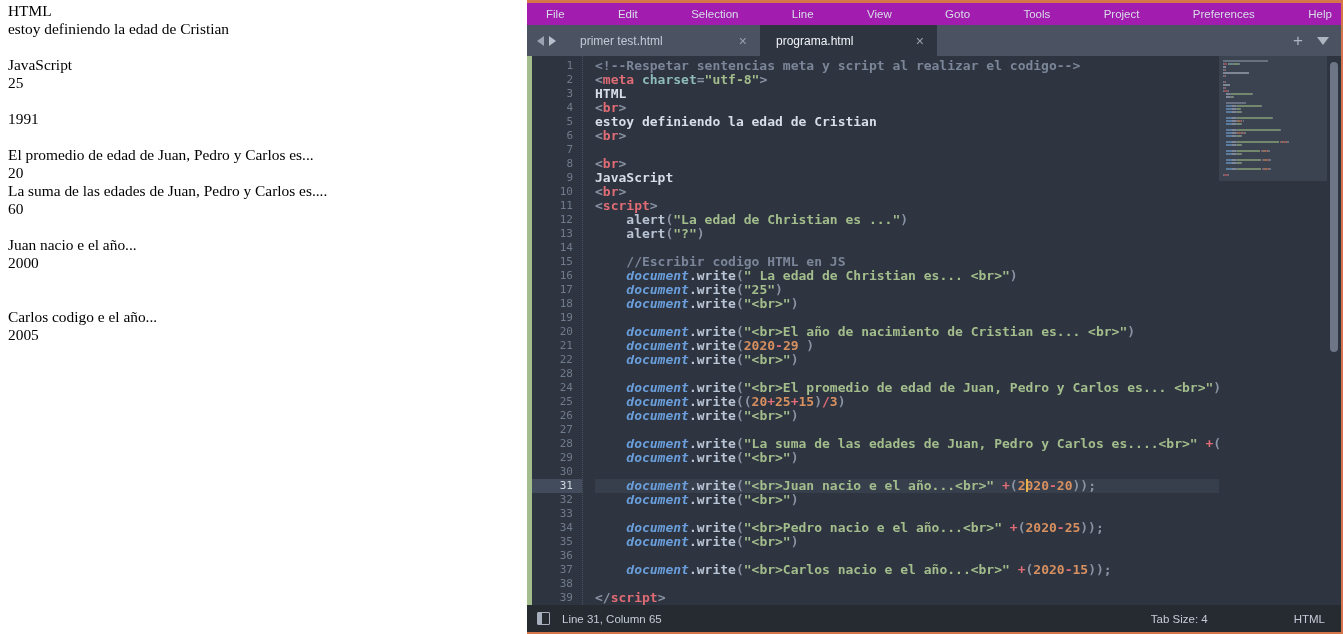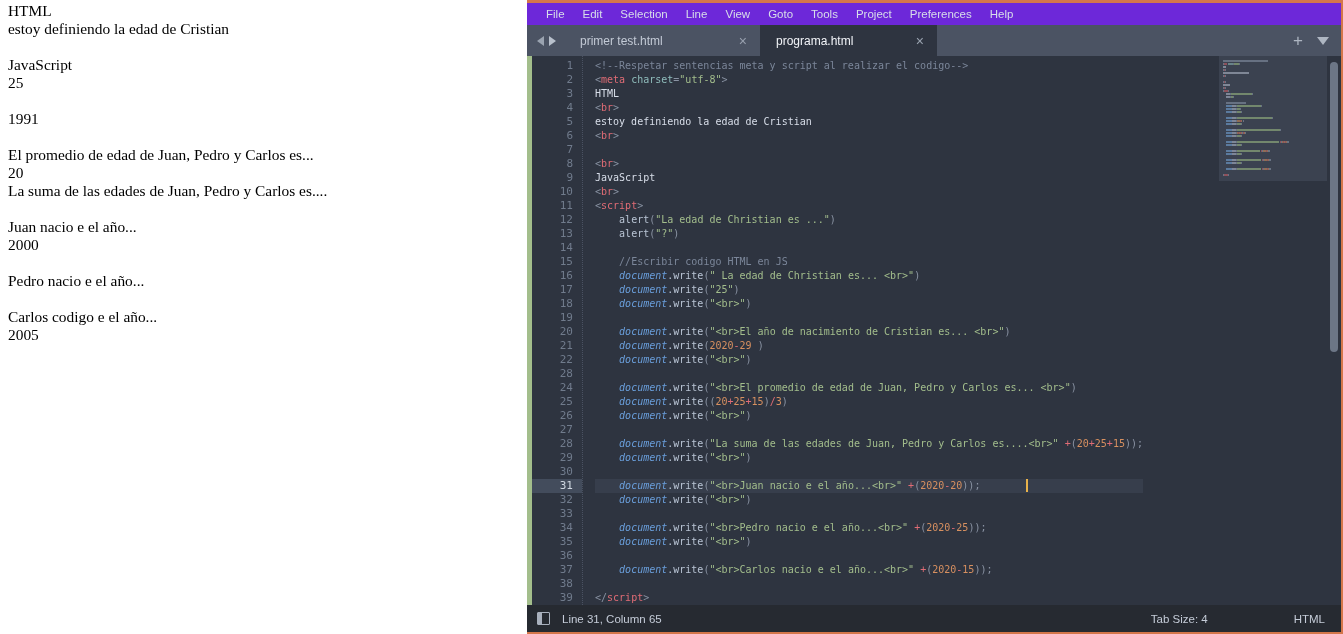--- a/index.html
+++ b/index.html
@@ -43,25 +43,26 @@
     border-bottom: 2px solid #d4764a;
     overflow: hidden;
     font-family: "DejaVu Sans Mono", "Liberation Mono", monospace;
   }
 
   
   #menubar {
     position: absolute;
     left: 0; top: 0;
     width: 100%; height: 22px;
-    background: #6d28d9;
+    background: #a21caf;
     display: flex;
     align-items: center;
     padding-left: 10px;
     box-sizing: border-box;
+    justify-content: space-between;
   }
   #menubar .menu-item {
     color: #d8dee9;
     font-family: "Liberation Sans", "DejaVu Sans", sans-serif;
     font-size: 11.5px;
     padding: 0 9px;
     line-height: 22px;
     white-space: nowrap;
     cursor: default;
   }
@@ -165,24 +166,25 @@
     flex: 1 1 auto;
     position: relative;
     overflow: hidden;
     background: #2e3440;
     border-left: 1px dotted #4a5262;
   }
   #code {
     position: absolute;
     left: 0; top: 3px;
     padding-left: 12px;
-    font-size: 10px;
+    font-size: 13px;
     line-height: 14px;
     white-space: pre;
     color: #d8dee9;
+    font-weight: bold;
   }
   #code .cl { height: 14px; white-space: pre; position: relative; }
   #code .cl.current-line { background: rgba(67,76,92,0.45); }
 
   
   .c-com   { color: #7b8699; }          
   .c-pun   { color: #8a93a3; }          
   .c-tag   { color: #e06c75; }          
   .c-attr  { color: #8fbcbb; }          
   .c-str   { color: #a3be8c; }          
@@ -285,25 +287,25 @@
       <div class="out-line">estoy definiendo la edad de Cristian</div>
       <div class="out-gap"></div>
       <div class="out-line">JavaScript</div>
       <div class="out-line">25</div>
       <div class="out-gap"></div>
       <div class="out-line">1991</div>
       <div class="out-gap"></div>
       <div class="out-line">El promedio de edad de Juan, Pedro y Carlos es...</div>
       <div class="out-line">20</div>
       <div class="out-line">La suma de las edades de Juan, Pedro y Carlos es....</div>
+      <div class="out-line">60</div>
       <div class="out-gap"></div>
       <div class="out-line">Juan nacio e el año...</div>
       <div class="out-line">2000</div>
       <div class="out-gap"></div>
-      <div class="out-line">Pedro nacio e el año...</div>
       <div class="out-gap"></div>
       <div class="out-line">Carlos codigo e el año...</div>
       <div class="out-line">2005</div>
     </div>
 
   <div id="sublime">
 
     <div id="menubar">
         <div class="menu-item">File</div>
         <div class="menu-item">Edit</div>

